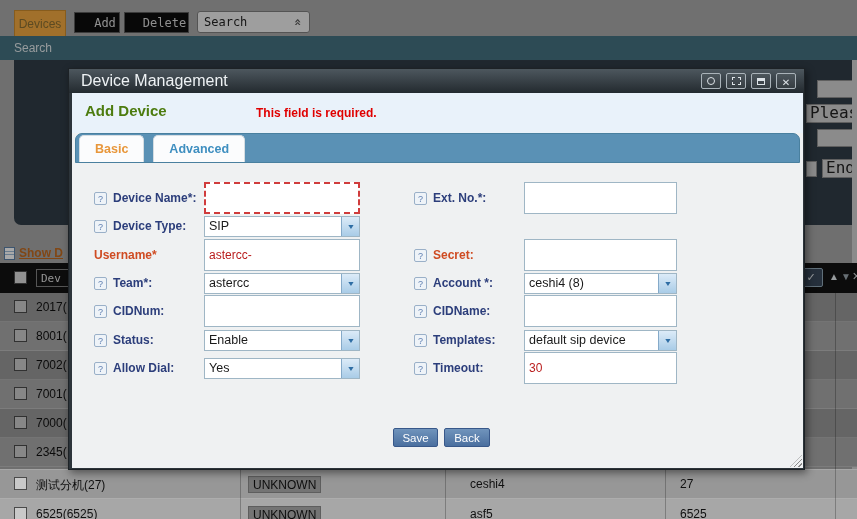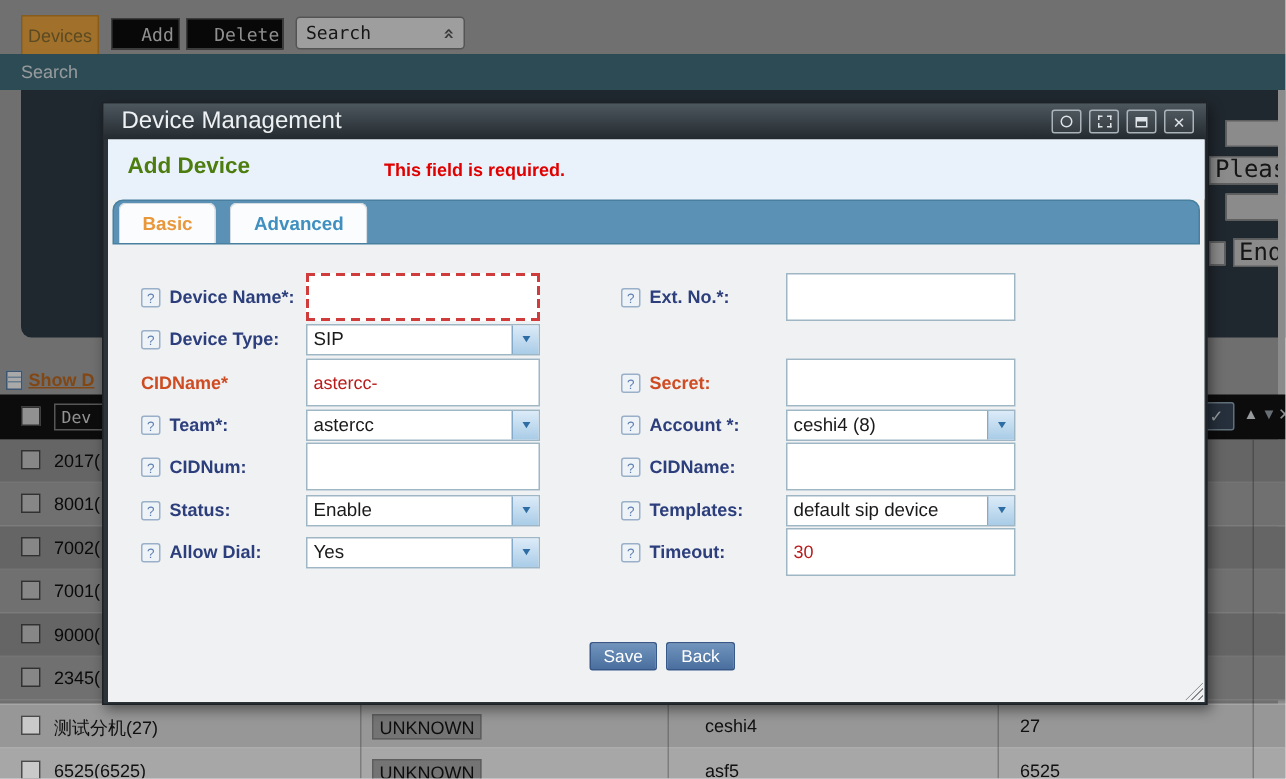--- a/index.html
+++ b/index.html
@@ -190,21 +190,21 @@
   <div class="trow r-dark" style="top:58px;">
     <span class="cb"></span>
     <span class="rname">7002(</span>
   </div>
   <div class="trow r-light" style="top:87px;">
     <span class="cb"></span>
     <span class="rname">7001(</span>
   </div>
   <div class="trow r-dark" style="top:116px;">
     <span class="cb"></span>
-    <span class="rname">9000(</span>
+    <span class="rname">7000(</span>
   </div>
   <div class="trow r-light" style="top:145px;">
     <span class="cb"></span>
     <span class="rname">2345(</span>
   </div>
   <div class="trow r-dark" style="top:177px;">
     <span class="cb"></span>
     <span class="rname">测试分机(27)</span>
     <span class="badge">UNKNOWN</span>
     <span class="racct">ceshi4</span>
@@ -267,21 +267,21 @@
     <div class="frow fc-left" style="top:122px;">
       <span class="help"></span>
       <label class="flabel">Device Type:</label>
       <div class="sel ctrl">
         <span class="sel-txt">SIP</span>
         <span class="sel-btn"></span>
       </div>
     </div>
     <div class="frow fc-left" style="top:151px;">
       <span class="help" style="visibility:hidden;"></span>
-      <label class="flabel req" style="margin-left:-13px;">CIDName*</label>
+      <label class="flabel req" style="margin-left:-13px;">Username*</label>
       <input class="tinput ctrl" value="astercc-" style="">
     </div>
     <div class="frow fc-left" style="top:179px;">
       <span class="help"></span>
       <label class="flabel">Team*:</label>
       <div class="sel ctrl">
         <span class="sel-txt">astercc</span>
         <span class="sel-btn"></span>
       </div>
     </div>

